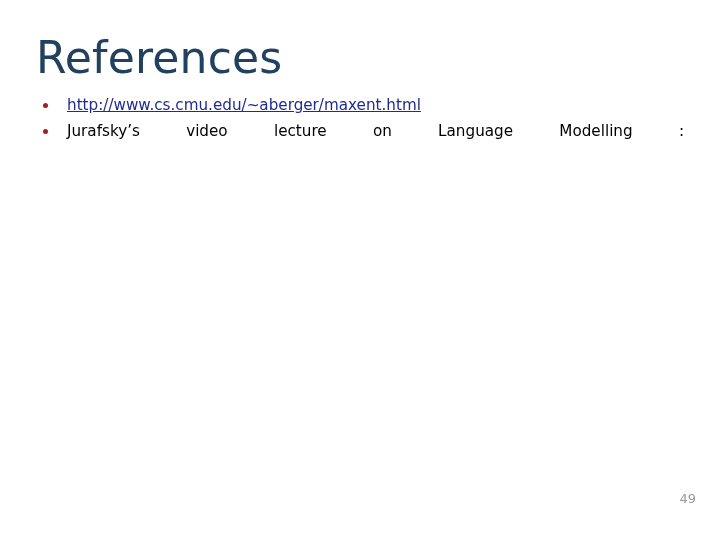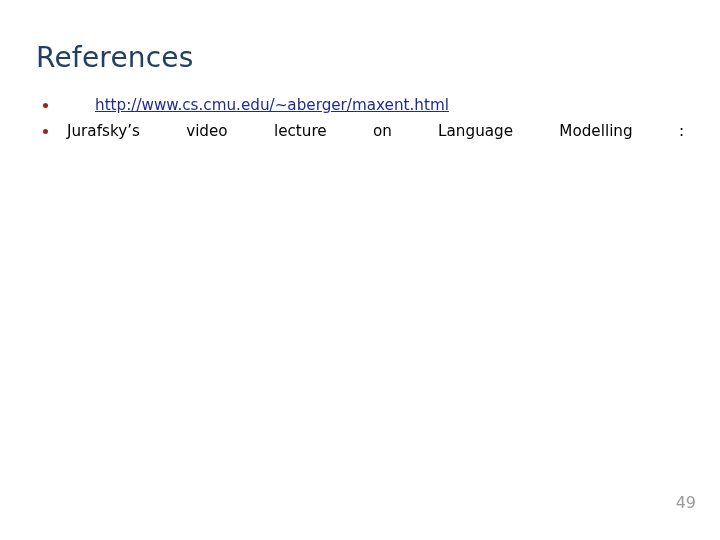--- a/index.html
+++ b/index.html
@@ -19,21 +19,21 @@
     width: 720px;
     height: 540px;
     background: #ffffff;
     box-sizing: border-box;
   }
   .slide-title {
     position: absolute;
     left: 36px;
     top: 36px;
     width: 648px;
-    font-size: 28px;
+    font-size: 44px;
     line-height: 44px;
     color: #21415e;
     font-family: "DejaVu Sans", sans-serif;
     font-weight: 400;
     letter-spacing: 0.2px;
     white-space: nowrap;
   }
   .body-block {
     position: absolute;
     left: 36px;
@@ -78,27 +78,26 @@
   a.weblink,
   .weblink {
     color: #1f2b95;
     text-decoration: underline;
     word-break: break-all;
     font-size: 15.2px;
   }
   .tail-line {
     display: block;
     text-align: left;
-    margin-left: 28px;
   }
   .page-number {
     position: absolute;
     right: 24px;
-    bottom: 28px;
-    font-size: 16px;
+    bottom: 34px;
+    font-size: 13px;
     color: #9a9a9a;
     font-family: "DejaVu Sans", sans-serif;
   }
 </style>
 </head>
 <body>
 
 <div class="slide">
 
   <div class="slide-title">References</div>

